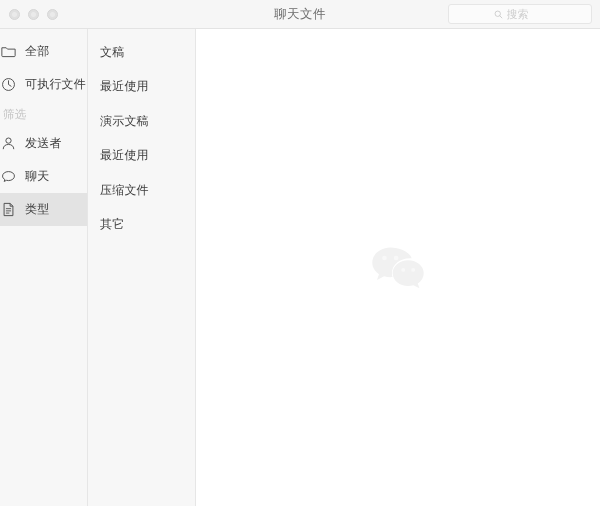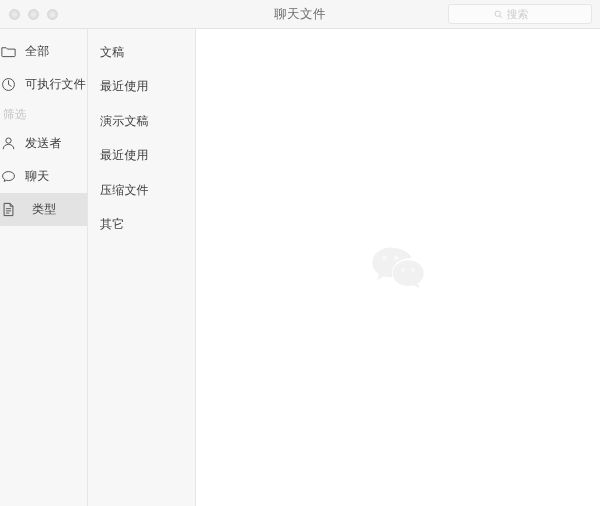--- a/index.html
+++ b/index.html
@@ -118,21 +118,20 @@
   }
   .side-item {
     height: 33px;
     display: flex;
     align-items: center;
     box-sizing: border-box;
     cursor: default;
   }
   .side-item.selected {
     background: #e3e3e3;
-    gap: 7px;
   }
   .side-icon {
     width: 17px;
     height: 17px;
     margin-right: 8px;
     flex: 0 0 17px;
     display: block;
     color: #4a4a4a;
   }
   .side-label {

